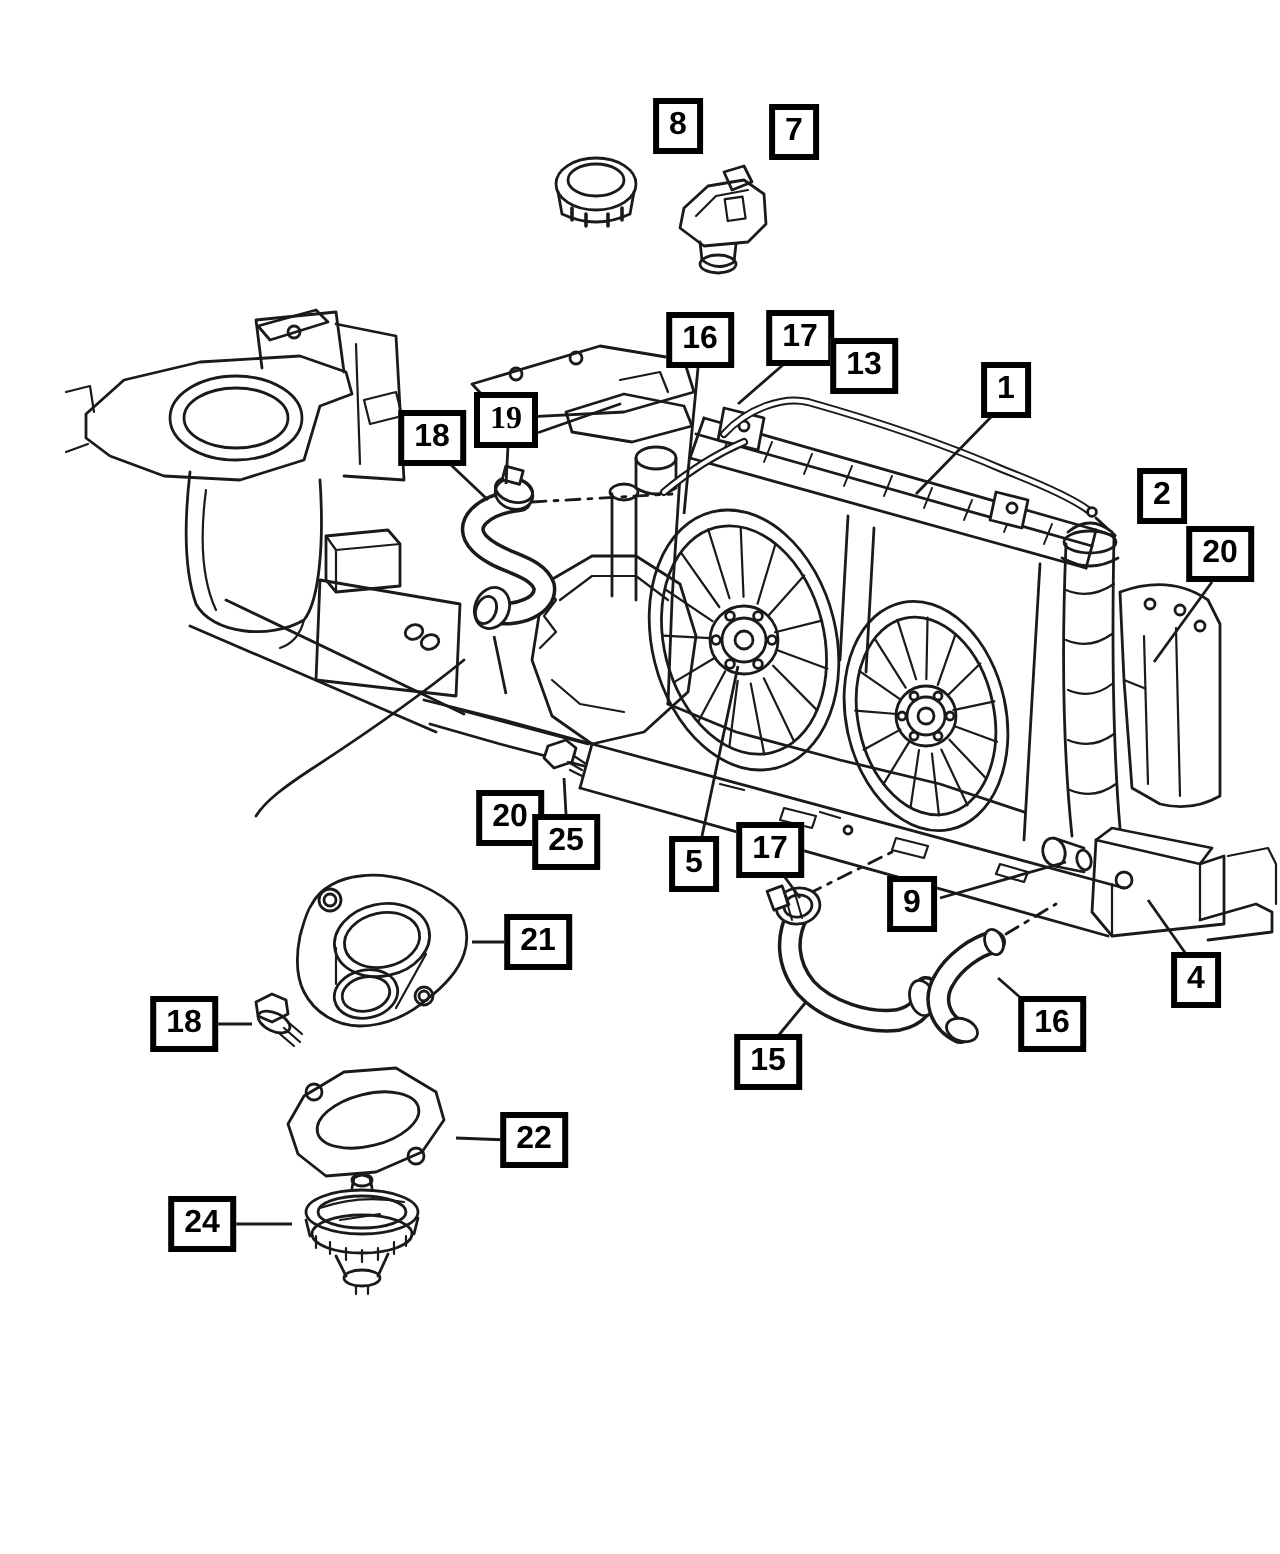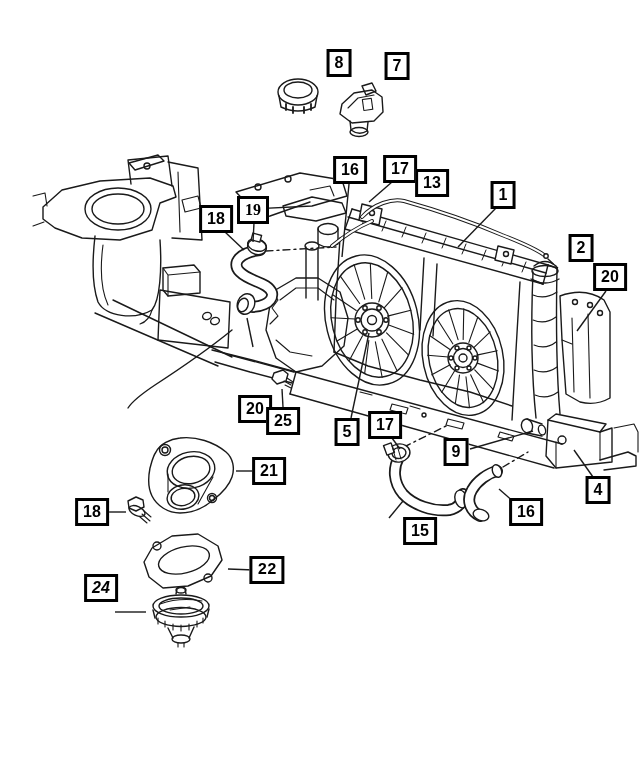--- a/index.html
+++ b/index.html
@@ -285,18 +285,18 @@
     <div class="callout" style="left: 610px; top: 277px;">20</div>
     <div class="callout" style="left: 216px; top: 219px;">18</div>
     <div class="callout" style="left: 253px; top: 210px; font-family: Liberation Serif, serif;">19</div>
     <div class="callout" style="left: 255px; top: 361px; margin-top: 48px;">20</div>
     <div class="callout" style="left: 283px; top: 421px;">25</div>
     <div class="callout" style="left: 347px; top: 432px;">5</div>
     <div class="callout" style="left: 385px; top: 425px;">17</div>
     <div class="callout" style="left: 456px; top: 452px;">9</div>
     <div class="callout" style="left: 598px; top: 490px;">4</div>
     <div class="callout" style="left: 526px; top: 512px;">16</div>
-    <div class="callout" style="left: 384px; top: 531px; margin-left: 36px;">15</div>
+    <div class="callout" style="left: 384px; top: 531px;">15</div>
     <div class="callout" style="left: 269px; top: 471px;">21</div>
     <div class="callout" style="left: 92px; top: 512px;">18</div>
-    <div class="callout" style="left: 267px; top: 570px; font-family: Liberation Mono, monospace;">22</div>
-    <div class="callout" style="left: 101px; top: 588px; font-style: italic;">24</div>
+    <div class="callout" style="left: 267px; top: 570px;">22</div>
+    <div class="callout" style="left: 101px; top: 612px;">24</div>
   </div>
 
 </body></html>

